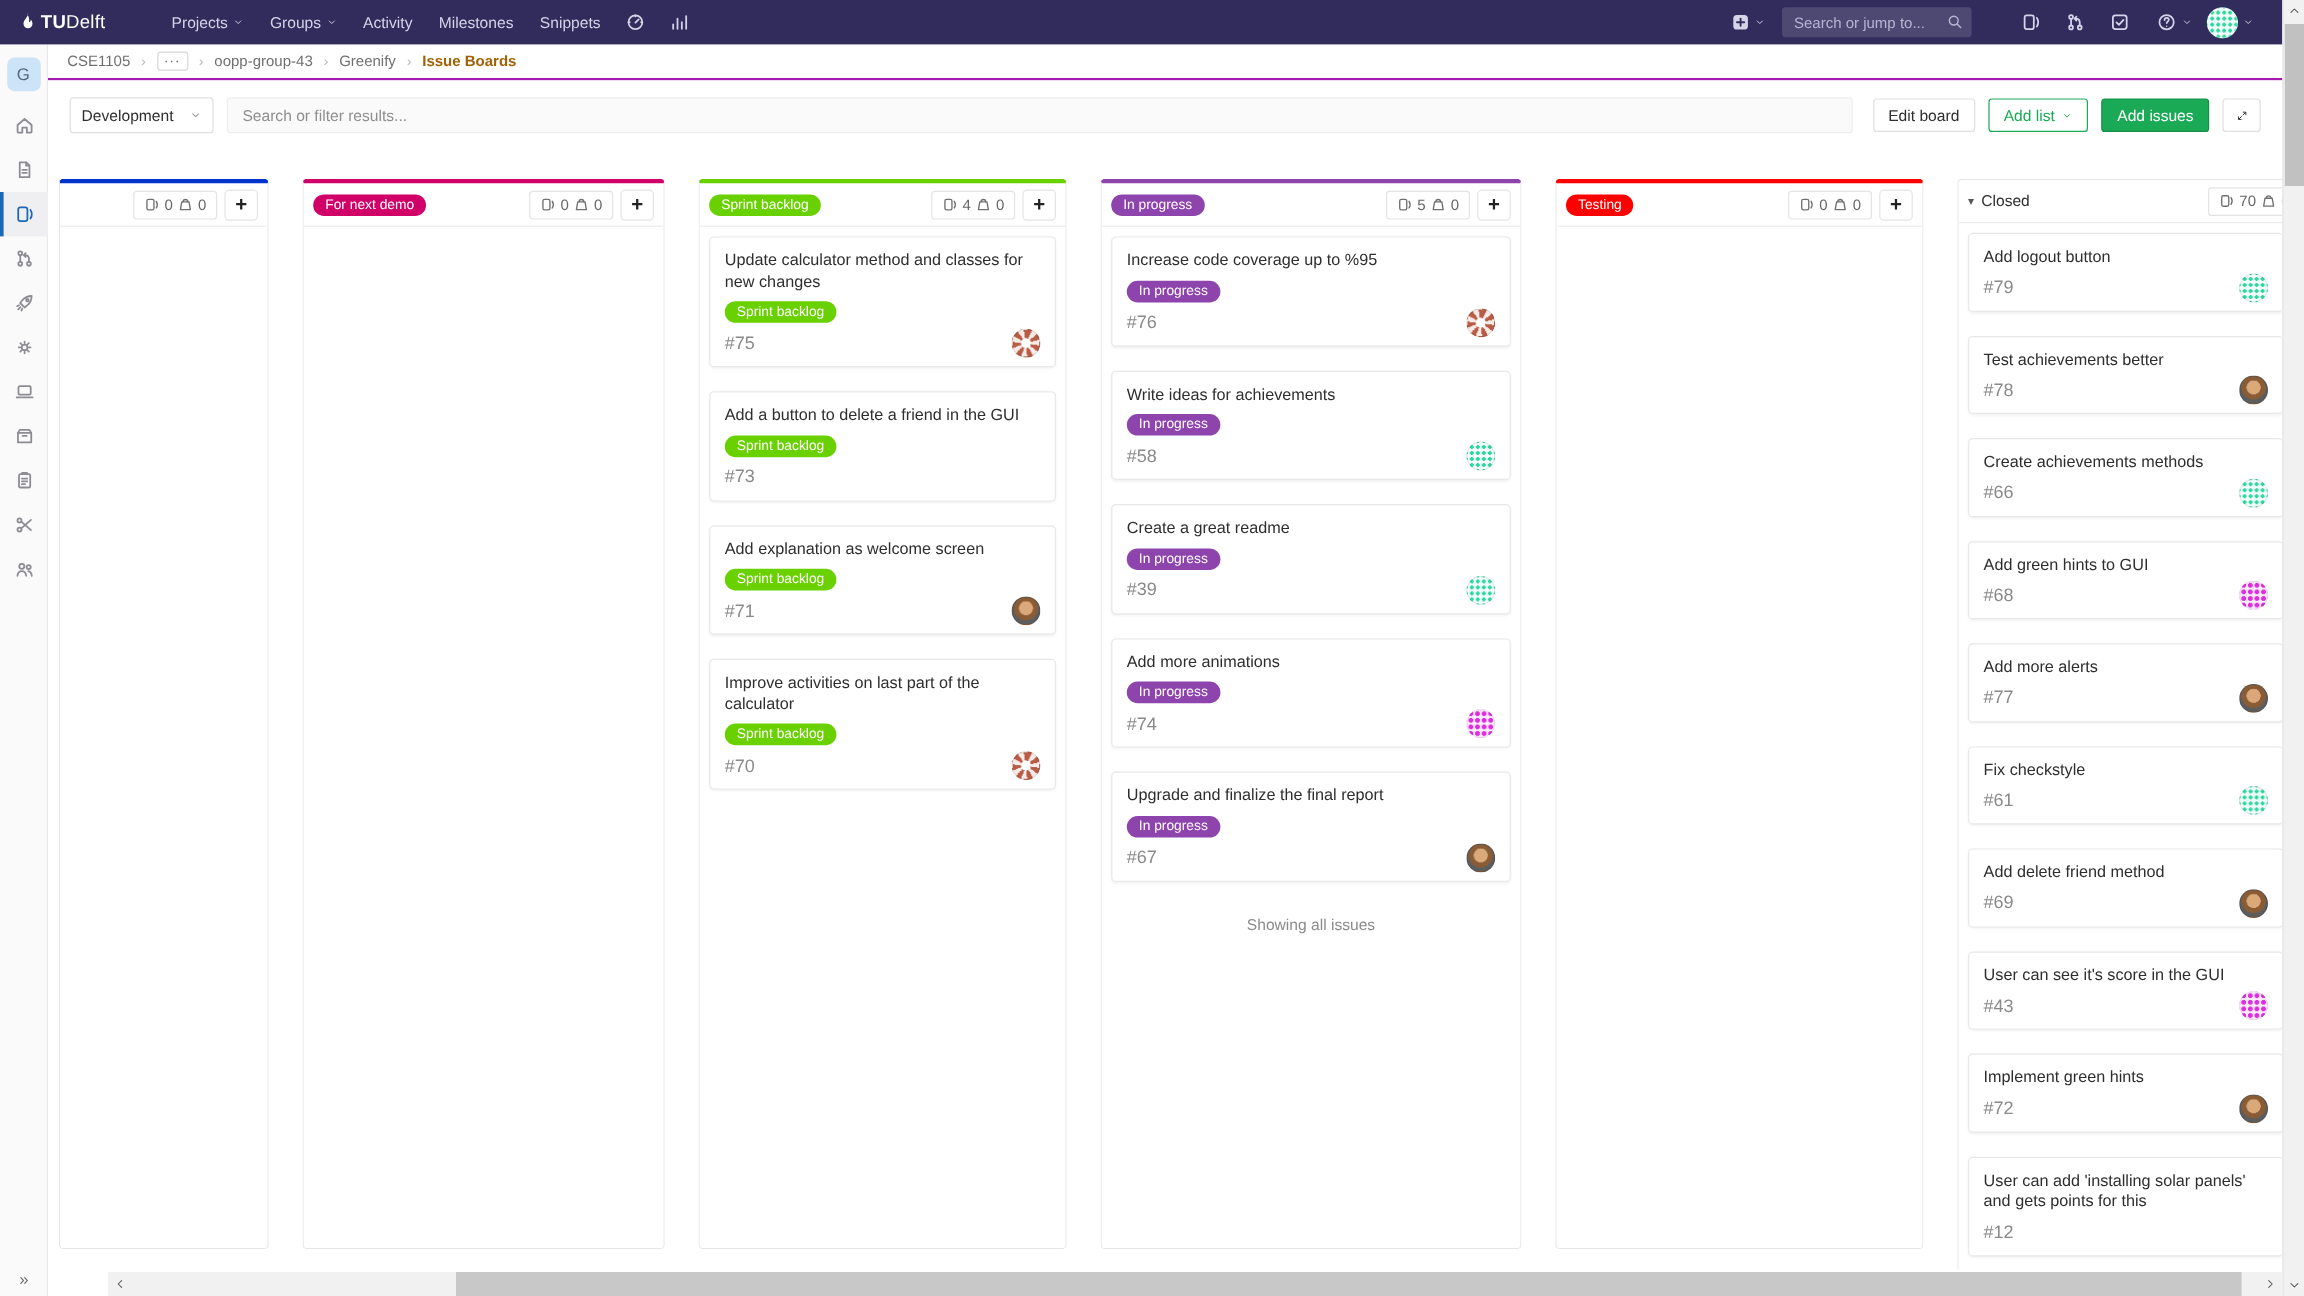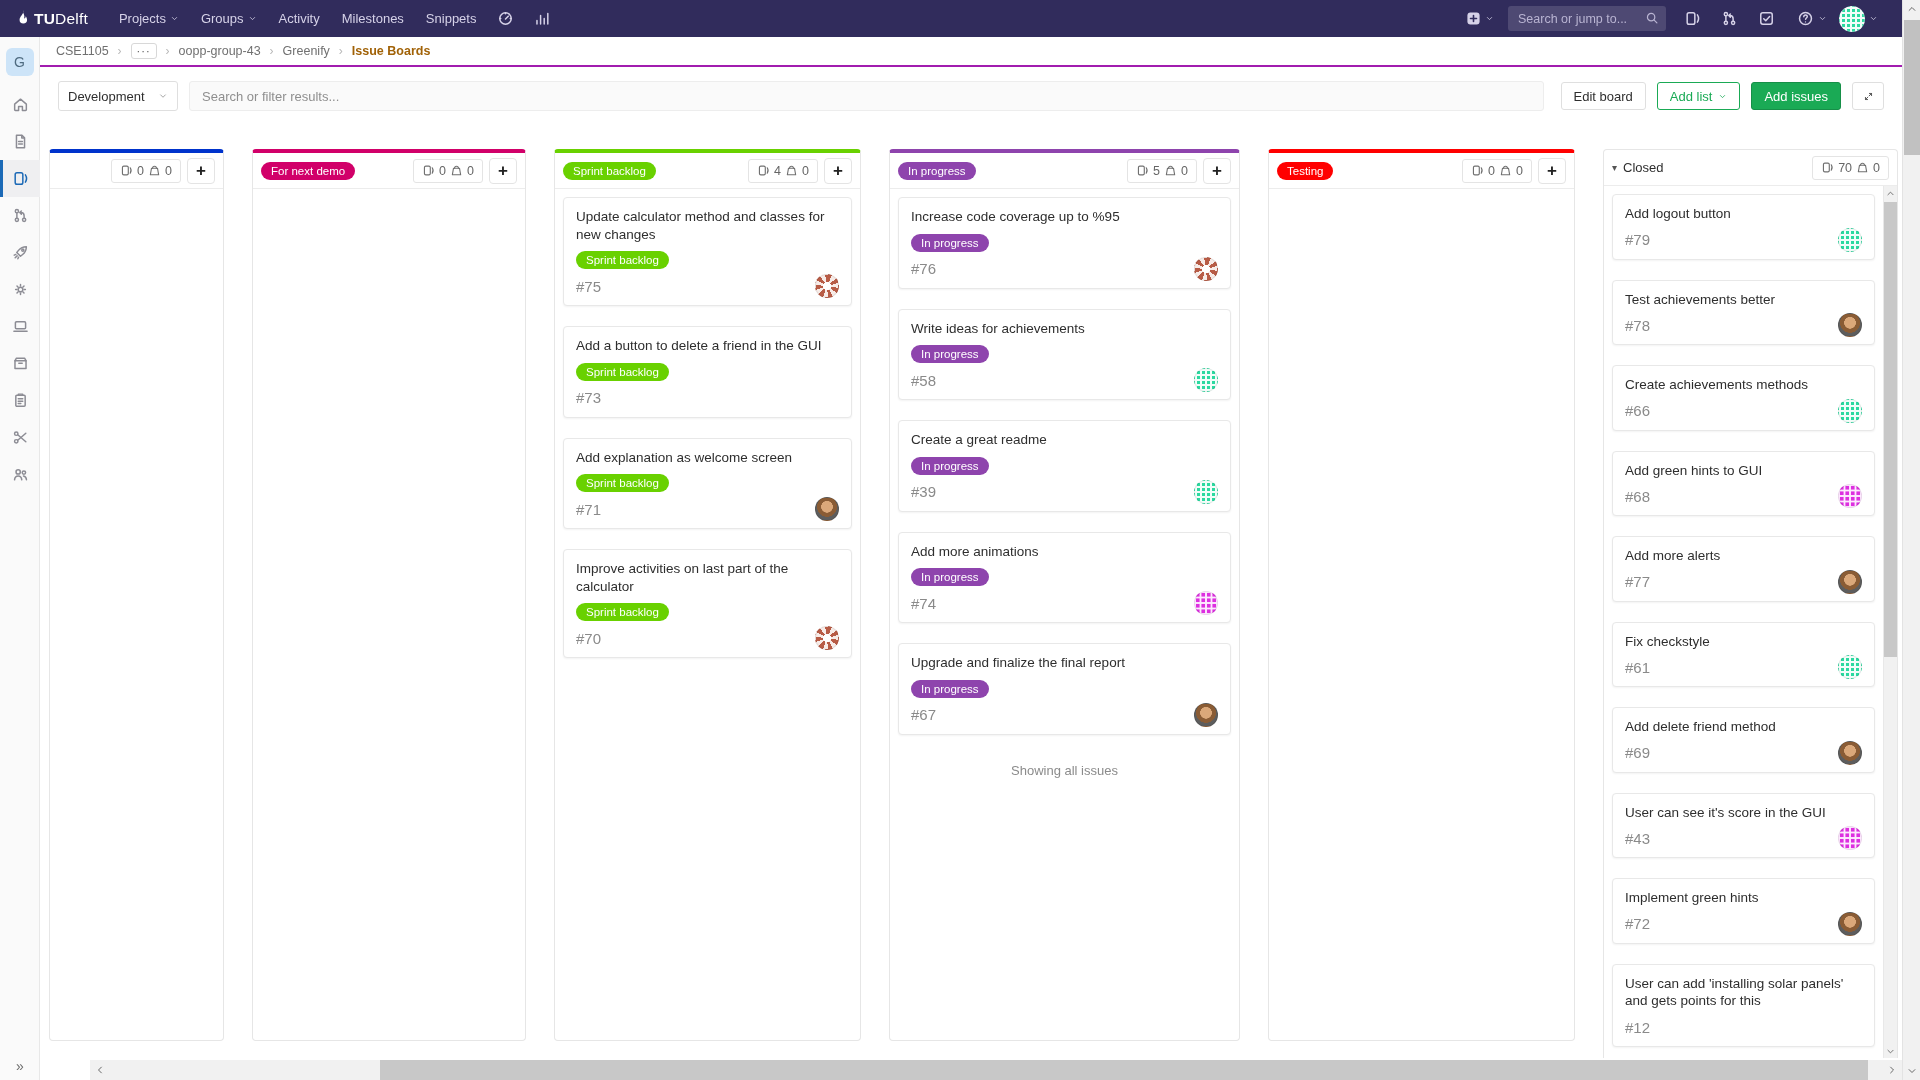--- a/index.html
+++ b/index.html
@@ -4,34 +4,34 @@
 <style>
   * { margin:0; padding:0; box-sizing:border-box; }
   html,body { width:1920px; height:1080px; overflow:hidden; background:#fff;
     font-family:"Liberation Sans", sans-serif; }
   body { position:relative; }
 
   
   .navbar { position:absolute; top:0; left:0; width:1902px; height:37px; background:#312c5c;
     display:flex; align-items:center; justify-content:space-between; padding:0 24px 0 16px; z-index:10; }
   .nav-left, .nav-right { display:flex; align-items:center; }
-  .logo { display:flex; align-items:center; gap:5px; color:#fff; margin-right:20px; cursor:pointer; }
+  .logo { display:flex; align-items:center; gap:5px; color:#fff; margin-right:44px; cursor:pointer; }
   .logo svg { width:13px; height:20px; }
   .logo-text { font-size:15.5px; letter-spacing:.2px; }
   .logo-text b { font-weight:700; }
   .nav-menu { list-style:none; display:flex; align-items:center; }
   .nav-menu li { color:#d6d2e8; font-size:13px; padding:0 11px; height:37px; display:flex;
     align-items:center; gap:4px; cursor:pointer; white-space:nowrap; }
   .nav-menu .ic svg { width:9px; height:9px; }
   .nav-ic { color:#d6d2e8; margin:0 10px; position:relative; display:flex; cursor:pointer; }
   .nav-ic svg { width:17px; height:17px; }
   .new-btn { display:flex; align-items:center; gap:4px; color:#d6d2e8; margin-right:14px; cursor:pointer; }
   .new-btn .plus svg { width:15px; height:15px; }
   .new-btn .caret svg, .help-wrap .caret svg, .avatar-wrap .caret svg { width:9px; height:9px; }
-  .nav-search { position:relative; margin-right:8px; }
+  .nav-search { position:relative; margin-right:31px; }
   .nav-search input { width:158px; height:25px; background:rgba(255,255,255,.14); border:none;
     border-radius:3px; color:#fff; font-size:12.5px; padding:0 26px 0 10px; outline:none;
     font-family:"Liberation Sans", sans-serif; }
   .nav-search input::placeholder { color:#b9b4d2; }
   .nav-search .ic { position:absolute; right:7px; top:5px; color:#b9b4d2; }
   .nav-search .ic svg { width:14px; height:14px; }
   .help-wrap, .avatar-wrap { display:flex; align-items:center; gap:4px; color:#d6d2e8; margin-left:12px; cursor:pointer; }
   .nav-avatar { width:26px; height:26px; border-radius:50%; border:1px solid rgba(255,255,255,.35); }
 
   
@@ -421,21 +421,21 @@
                   <path d="M4.3 5.2h7.4l1.4 8H2.9z"></path>
                 </svg>
               </span>
               <span>0</span>
             </span>
             <button class="add-btn">+</button>
           </div>
         </div>
         <div class="col-body"></div>
       </div>
-      <div class="col" style="width: 274px; border-top-color: rgb(209, 0, 105);">
+      <div class="col" style="width: 302px; border-top-color: rgb(209, 0, 105);">
         <div class="col-header">
           <span class="col-label" style="background: rgb(209, 0, 105);">For next demo</span>
           <div class="hdr-right">
             <span class="ic">
               <svg viewBox="0 0 16 16" fill="none" stroke="currentColor" stroke-width="1.4" stroke-linecap="round" stroke-linejoin="round">
                 <path d="M3.2 4.4h9.6M6.2 4.2V3h3.6v1.2M4.4 4.6l.5 8.8h6.2l.5-8.8M6.8 6.8v4.4M9.2 6.8v4.4"></path>
               </svg>
             </span>
             <span class="counts">
               <span class="ic">

